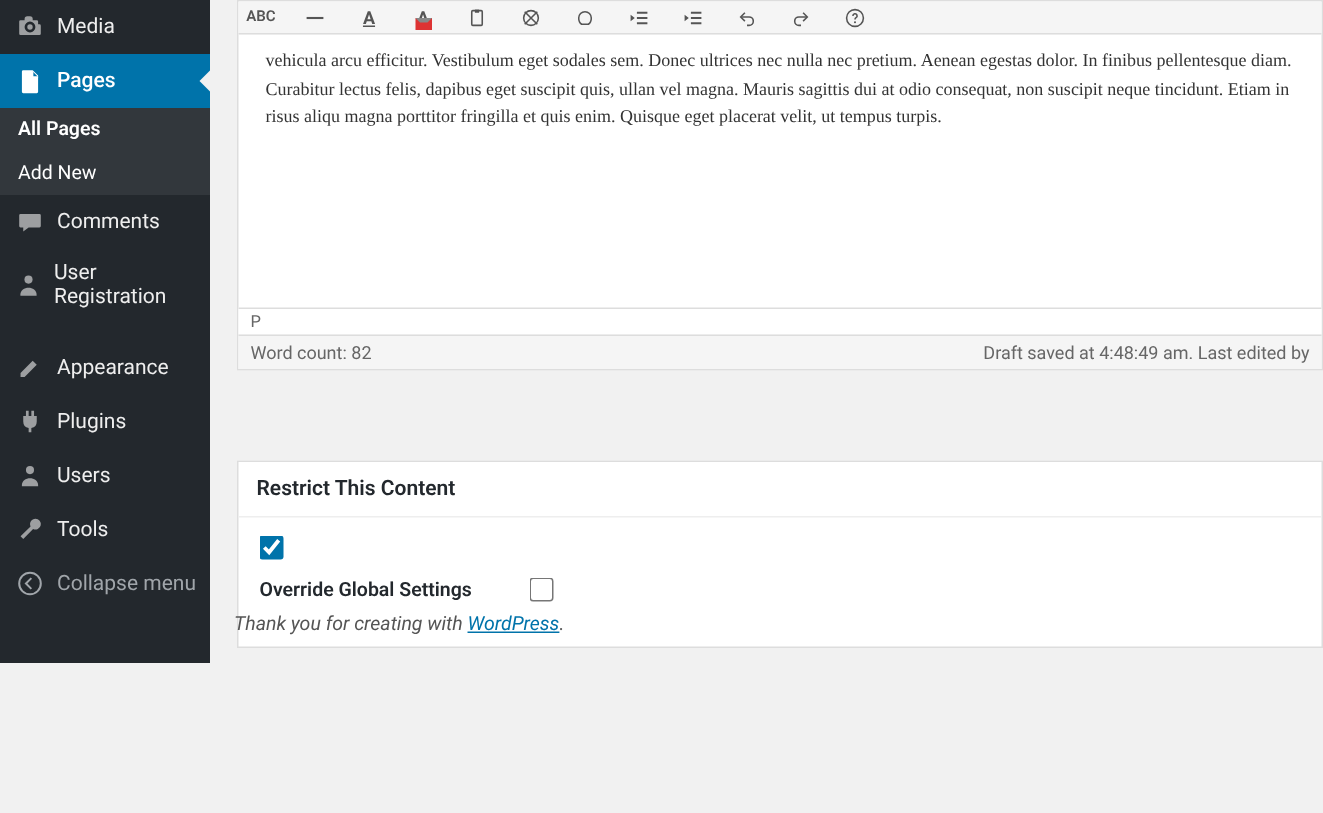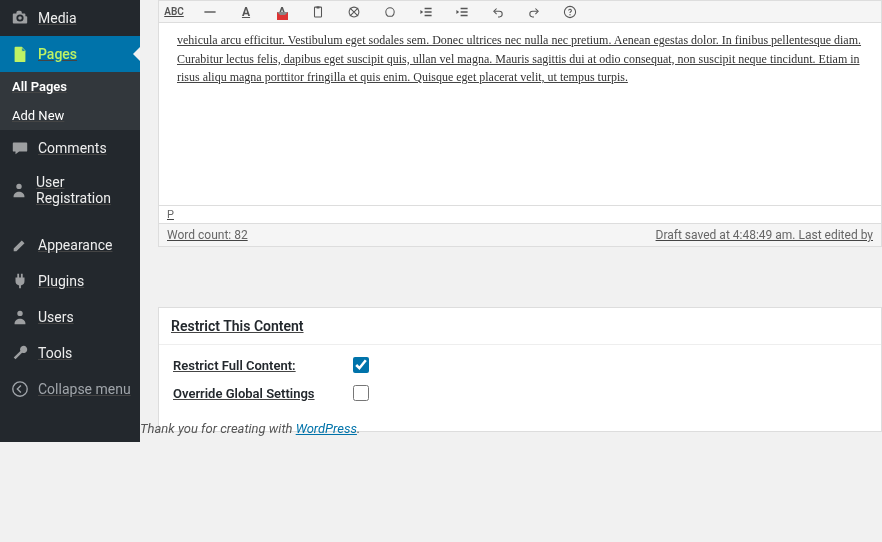--- a/index.html
+++ b/index.html
@@ -5,21 +5,21 @@
   * { box-sizing: border-box; margin: 0; padding: 0; }
   html, body { height: 100%; }
   body {
     font-family: -apple-system, BlinkMacSystemFont, "Segoe UI", Roboto, Oxygen, Ubuntu, sans-serif;
     font-size: 13px;
     color: #444;
     background: #f1f1f1;
     overflow: hidden;
   }
 
-  .app { display: flex; width: 882px; height: 442px; position: relative; text-decoration: underline; }
+  .app { display: flex; width: 882px; height: 442px; position: relative; }
 
   
   .sidebar {
     width: 140px;
     background: #23282d;
     color: #eee;
     font-size: 14px;
     flex-shrink: 0;
   }
   .menu-item {
@@ -34,21 +34,21 @@
     width: 20px;
     height: 20px;
     margin-right: 8px;
     opacity: .6;
     display: flex;
     align-items: center;
     justify-content: center;
   }
   .menu-item.current {
     background: #0073aa;
-    color: #bef264;
+    color: #ffffff;
     font-weight: 500;
   }
   .menu-item.current .micon { opacity: 1; }
   .menu-item.current::after {
     content: "";
     position: absolute;
     right: -1px;
     top: 50%;
     transform: translateY(-50%);
     border: 8px solid transparent;
@@ -165,22 +165,22 @@
     color: #555;
   }
   .mb-desc { margin-bottom: 14px; color: #666; }
   .mb-row { display: flex; align-items: center; margin-bottom: 12px; }
   .mb-row label { width: 180px; font-weight: 600; color: #23282d; }
   .mb-row input[type=checkbox] { width: 16px; height: 16px; accent-color:#0073aa; }
 
   
   .footer {
     position: absolute;
-    left: 0; right: 0; bottom: 0;
-    padding: 8px 0 6px 0;
+    left: 0; right: 0; bottom: 12px;
+    padding: 8px 0 6px 16px;
     font-size: 13px;
     font-style: italic;
     color: #555;
   }
   .footer a { color: #0073aa; text-decoration: underline; }
 
   
   .pointer-cursor {
     position: absolute;
     left: 310px;
@@ -367,21 +367,20 @@
         <span>Word count: 82</span>
         <span>Draft saved at 4:48:49 am. Last edited by </span>
       </div>
     </div>
 
     <div class="metabox">
       <div class="metabox-title">Restrict This Content</div>
       <div class="metabox-body">
 
         <div class="mb-row">
-          <label>Restrict Full Content:</label>
           <input type="checkbox" id="cb1" checked="" style="">
         </div>
 
         <div class="mb-row">
           <label>Override Global Settings</label>
           <input type="checkbox" id="cb2" style="">
         </div>
       </div>
     </div>
 

